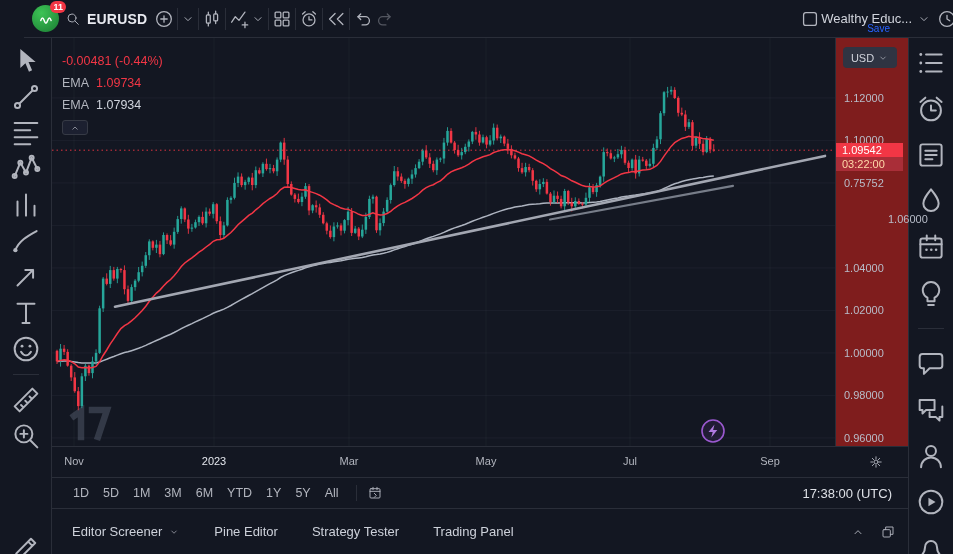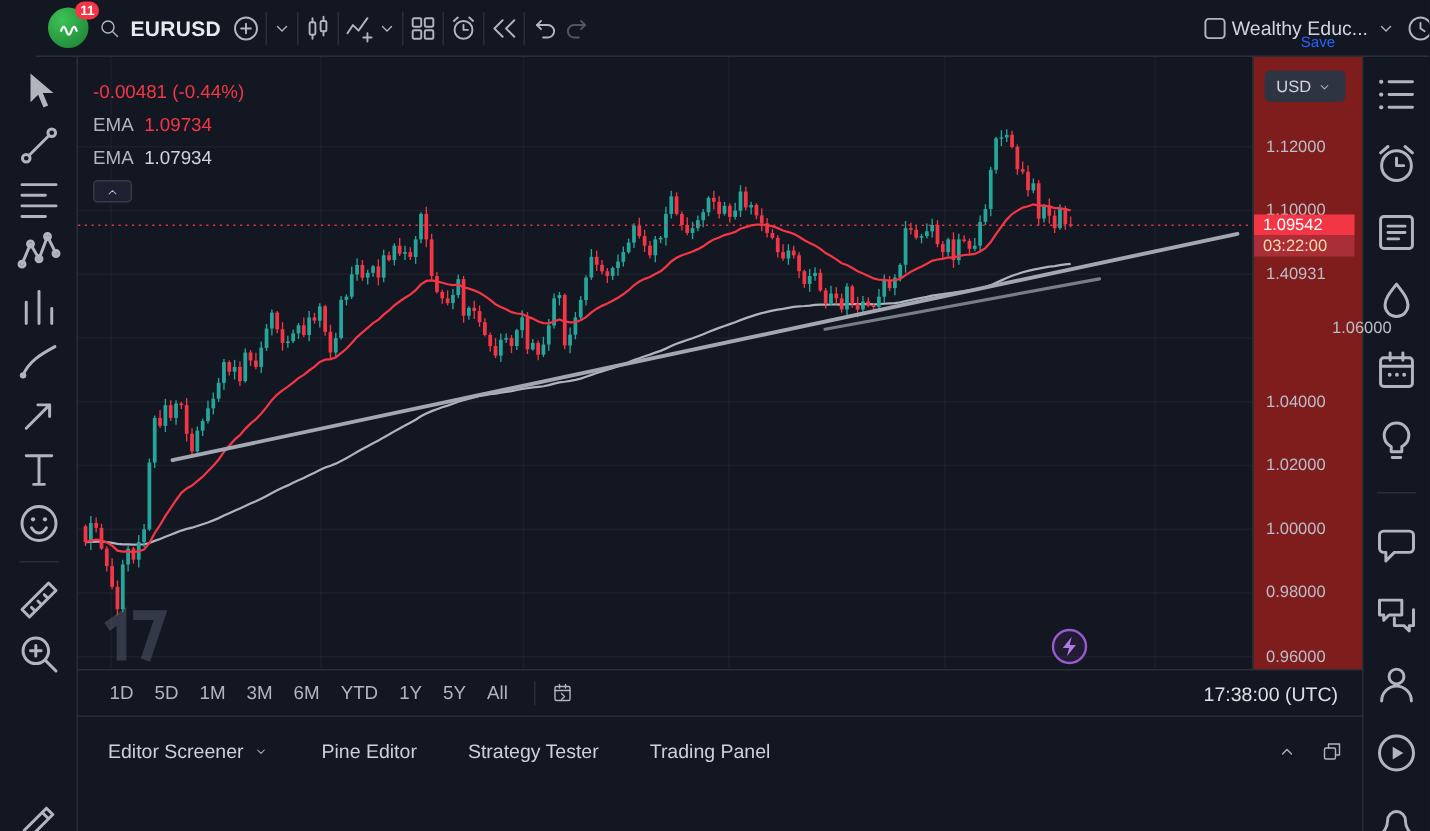--- a/index.html
+++ b/index.html
@@ -697,34 +697,48 @@
           <div class="usd-pill">
             <span>USD</span>
             <span class="icn xs">
                 <svg viewBox="0 0 24 24" fill="none" stroke="currentColor" stroke-width="1.4" stroke-linecap="round" stroke-linejoin="round">
                   <path d="M7.5 10l4.5 4.5L16.5 10"></path>
                 </svg>
               </span>
           </div>
         <div class="axis-label" style="top: 53.925px;">1.12000</div>
             <div class="axis-label" style="top: 96.425px;">1.10000</div>
-            <div class="axis-label" style="top: 138.925px;">1.40931</div>
+            <div class="axis-label" style="top: 138.925px;">0.75752</div>
             <div class="axis-label" style="top: 175px; margin-left: 44px;">1.06000</div>
             <div class="axis-label" style="top: 223.925px;">1.04000</div>
             <div class="axis-label" style="top: 266.425px;">1.02000</div>
             <div class="axis-label" style="top: 308.925px;">1.00000</div>
             <div class="axis-label" style="top: 351.425px;">0.98000</div>
             <div class="axis-label" style="top: 393.925px;">0.96000</div>
             <div class="price-tag" style="top: 105.157px;">
               <div class="pt-price">1.09542</div>
               <div class="pt-count">03:22:00</div>
             </div>
           </div>
       </div>
 
+      <div class="timeline" id="timeline">
+        <span class="gear-wrap icn sm">
+            <svg viewBox="0 0 24 24" fill="none" stroke="currentColor" stroke-width="1.4" stroke-linecap="round" stroke-linejoin="round">
+              <circle cx="12" cy="12" r="3"></circle>
+              <path d="M12 4.2v3M12 16.8v3M4.2 12h3M16.8 12h3M6.5 6.5l2.1 2.1M15.4 15.4l2.1 2.1M17.5 6.5l-2.1 2.1M8.6 15.4l-2.1 2.1"></path>
+            </svg>
+          </span>
+      <span class="month-label" style="left: 22px;">Nov</span>
+          <span class="month-label major" style="left: 162px;">2023</span>
+          <span class="month-label" style="left: 297px;">Mar</span>
+          <span class="month-label" style="left: 434px;">May</span>
+          <span class="month-label" style="left: 578px;">Jul</span>
+          <span class="month-label" style="left: 718px;">Sep</span>
+        </div>
 
       <div class="tf-bar">
         <div style="display:flex;align-items:center;" id="ranges">
             <span class="range">1D</span>
             <span class="range">5D</span>
             <span class="range">1M</span>
             <span class="range">3M</span>
             <span class="range">6M</span>
             <span class="range">YTD</span>
             <span class="range">1Y</span>

